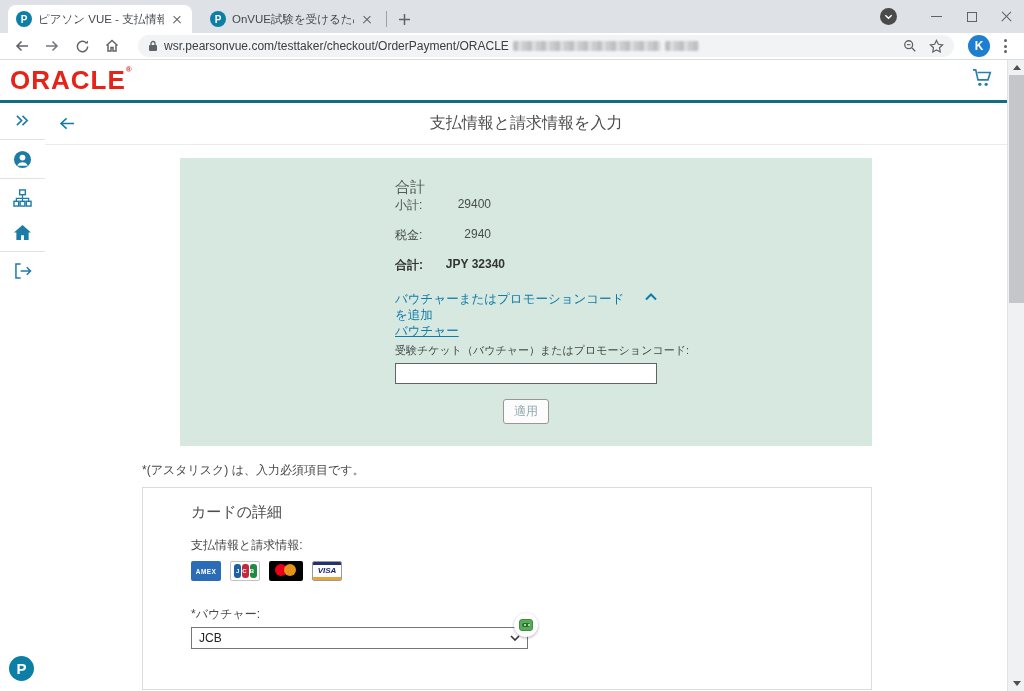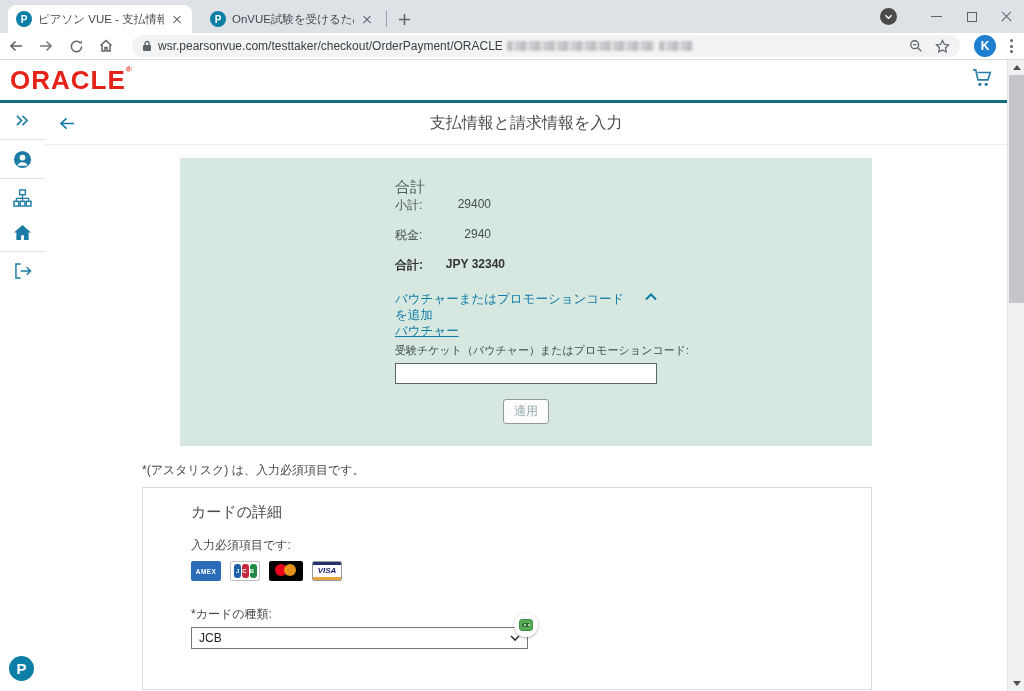--- a/index.html
+++ b/index.html
@@ -27,21 +27,21 @@
     display:flex; align-items:center; justify-content:center; }
   .wc-btn { width:35px; height:33px; display:flex; align-items:center; justify-content:center; }
   .wc-min { width:11px; height:1.4px; background:#5f6368; }
   .wc-max { width:10px; height:10px; border:1.4px solid #5f6368; }
   .wc-close { width:13px; height:13px; position:relative; }
   .wc-close::before,.wc-close::after { content:""; position:absolute; left:0; right:0; top:5.8px;
     height:1.4px; background:#5f6368; }
   .wc-close::before{ transform:rotate(45deg);} .wc-close::after{ transform:rotate(-45deg);}
 
   
-  .toolbar { height:27px; background:#fff; display:flex; align-items:center; padding:0 4px;
+  .toolbar { height:27px; background:#fff; display:flex; align-items:center; padding:0 10px;
     border-bottom:1px solid #dadcdf; }
   .nav-ic { width:24px; height:24px; display:flex; align-items:center; justify-content:center; flex:none; margin-right:6px; }
   .urlbar { flex:1; height:22px; background:#f1f3f4; border-radius:11px; display:flex; align-items:center;
     padding:0 10px; margin:0 8px; min-width:0; }
   .url-text { font-size:12px; color:#3c4043; white-space:nowrap; margin-left:6px; }
   .url-redact { display:inline-block; height:10px; border-radius:2px; margin-left:4px;
     background:repeating-linear-gradient(90deg,#b6b8bb 0 5px,#d9dadc 5px 9px,#c3c5c8 9px 14px);
     filter:blur(1.3px); opacity:.85; }
   .urlbar .spacer { flex:1; }
   .avatar { width:22px; height:22px; border-radius:50%; background:#1e7fd0; color:#fff; font-size:12px;
@@ -318,41 +318,41 @@
           <div class="btn-row">
             <button class="apply-btn">適用</button>
           </div>
         </div>
       </div>
 
       <div class="req-note">*(アスタリスク) は、入力必須項目です。</div>
 
       <div class="card-box">
         <div class="card-heading">カードの詳細</div>
-        <div class="lbl accepted-lbl">入力必須項目です:</div>
+        <div class="lbl accepted-lbl">支払情報と請求情報:</div>
         <div class="card-icons">
           <span class="cc cc-amex">AMEX</span>
           <span class="cc cc-jcb" title="JCB">
             <i class="s1"></i>
               <i class="s2"></i>
               <i class="s3"></i>
             <span class="jcb-txt">JCB</span>
           </span>
           <span class="cc cc-mc" title="Mastercard">
             <i class="red"></i>
               <i class="org"></i>
           </span>
           <span class="cc cc-visa" title="VISA">
             <span class="bar-t"></span>
             <span class="vtxt">VISA</span>
             <span class="bar-b"></span>
           </span>
         </div>
 
-        <div class="lbl field-lbl">*カードの種類:</div>
+        <div class="lbl field-lbl">*バウチャー:</div>
         <div class="select-wrap">
           <span class="select-val">JCB</span>
           <svg width="10" height="6" viewBox="0 0 10 6">
               <path d="M1 1l4 4 4-4" fill="none" stroke="#333" stroke-width="1.6"></path>
             </svg>
           <span class="robot-badge">
               <span class="robot"></span>
             </span>
         </div>
 

